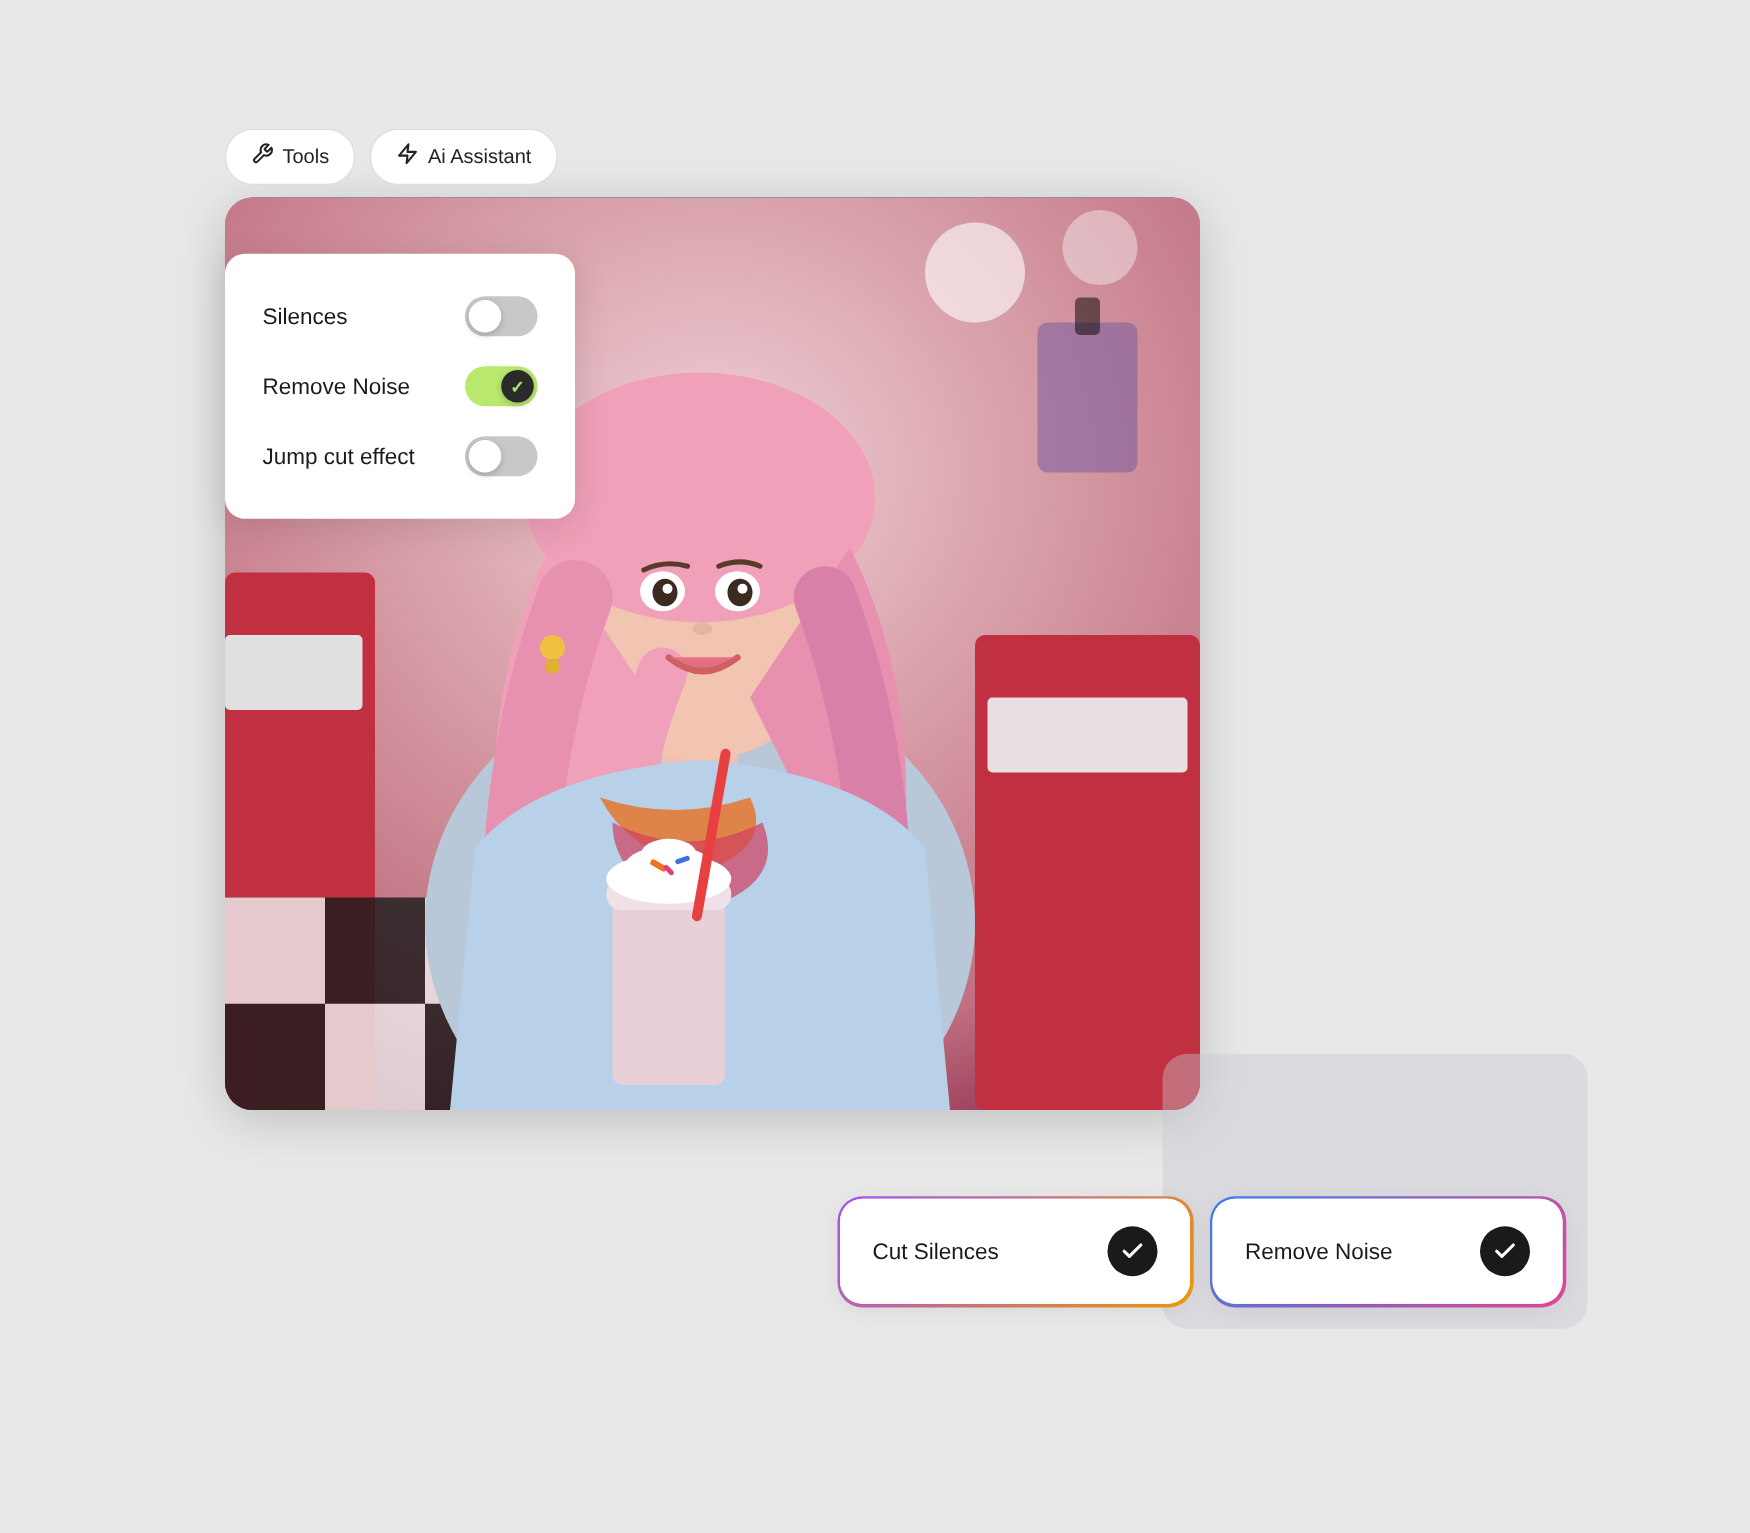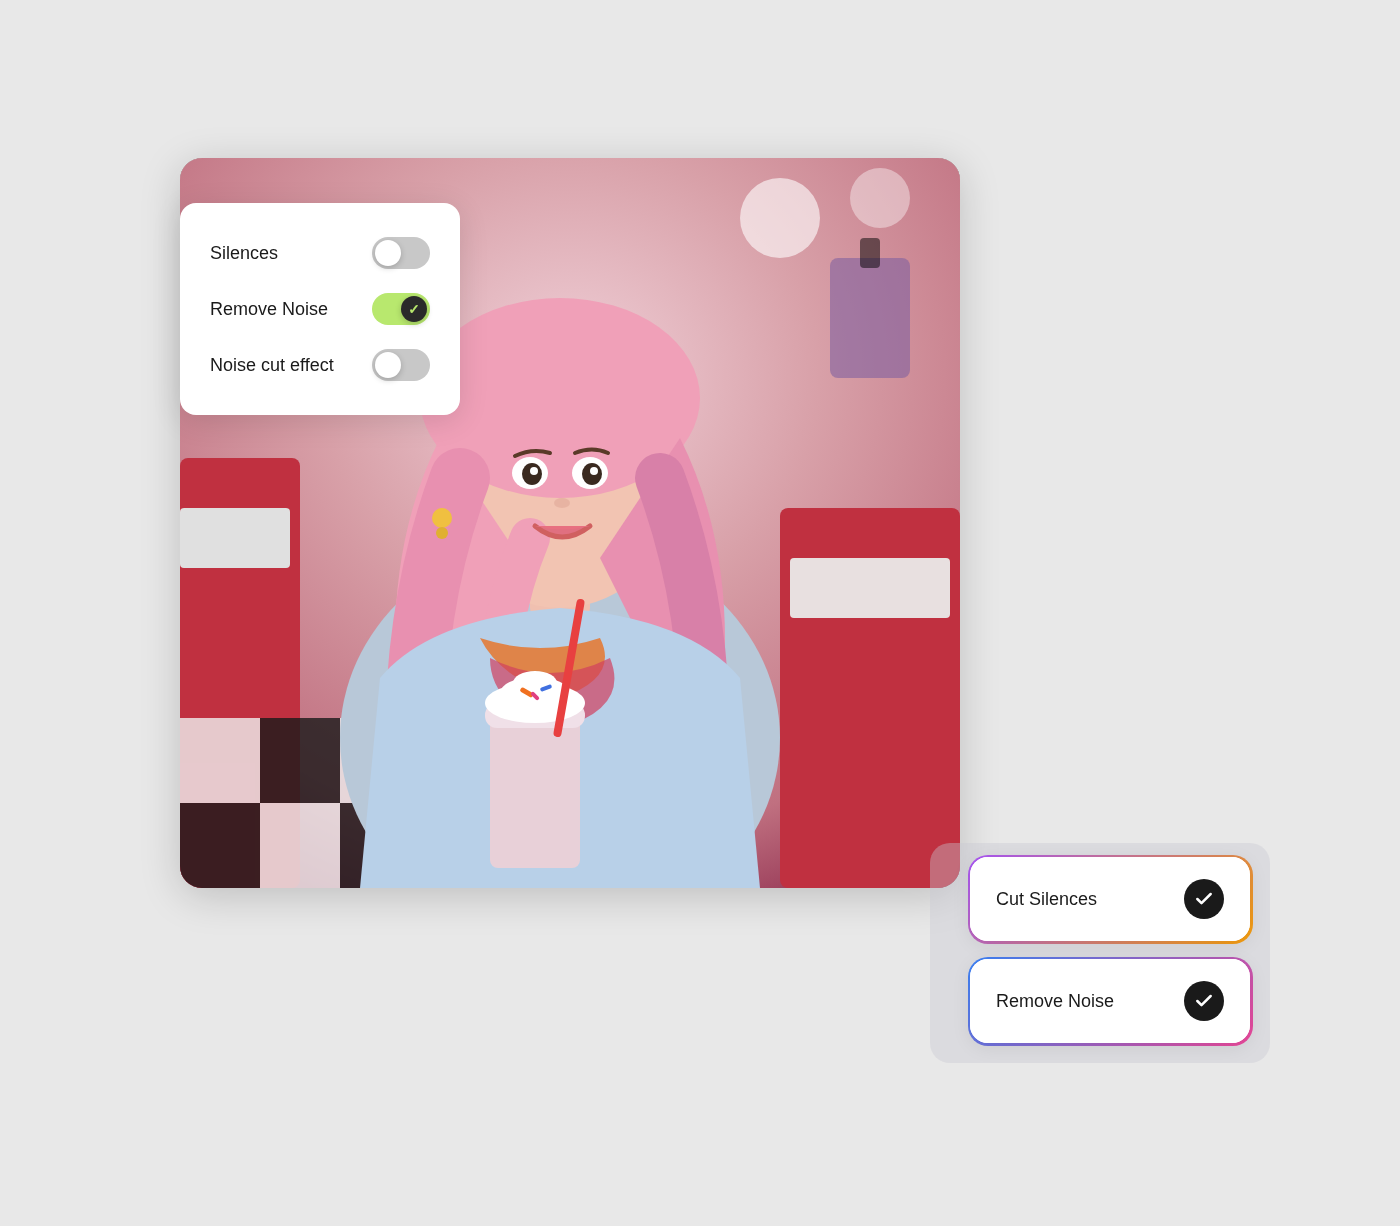--- a/index.html
+++ b/index.html
@@ -142,21 +142,21 @@
       font-size: 14px;
       font-weight: bold;
     }
 
     
     .cards-container {
       position: absolute;
       bottom: 80px;
       right: 0;
       display: flex;
-      flex-direction: column;
+      flex-direction: row;
       gap: 18px;
       z-index: 20;
     }
 
     .feature-card {
       background: #fff;
       border-radius: 18px;
       padding: 22px 26px;
       display: flex;
       align-items: center;
@@ -252,20 +252,38 @@
       background: rgba(200,200,210,0.4);
       border-radius: 20px;
       z-index: 5;
     }
   </style>
 </head>
 <body>
 
 <div class="main-container">
 
+  <div class="toolbar">
+    <button class="toolbar-btn">
+      <span class="btn-icon">
+        <svg width="18" height="18" viewBox="0 0 24 24" fill="none" stroke="#222" stroke-width="2.2" stroke-linecap="round" stroke-linejoin="round">
+          <path d="M14.7 6.3a1 1 0 0 0 0 1.4l1.6 1.6a1 1 0 0 0 1.4 0l3.77-3.77a6 6 0 0 1-7.94 7.94l-6.91 6.91a2.12 2.12 0 0 1-3-3l6.91-6.91a6 6 0 0 1 7.94-7.94l-3.76 3.76z"></path>
+        </svg>
+      </span>
+      <span>Tools</span>
+    </button>
+    <button class="toolbar-btn">
+      <span class="btn-icon">
+        <svg width="18" height="18" viewBox="0 0 24 24" fill="none" stroke="#222" stroke-width="2.2" stroke-linecap="round" stroke-linejoin="round">
+          <polygon points="13 2 3 14 12 14 11 22 21 10 12 10 13 2"></polygon>
+        </svg>
+      </span>
+      <span>Ai Assistant</span>
+    </button>
+  </div>
 
   <div class="video-card">
     <svg class="photo-svg" viewBox="0 0 780 730" xmlns="http://www.w3.org/2000/svg">
 
       <rect width="780" height="730" fill="#e8c8cc"></rect>
 
       <rect x="0" y="0" width="780" height="730" fill="url(#bg-grad)"></rect>
       <defs>
         <radialGradient id="bg-grad" cx="50%" cy="30%" r="80%">
           <stop offset="0%" stop-color="#f0d0d8"></stop>
@@ -356,21 +374,21 @@
     </div>
     <div class="toggle-row">
       <span>Remove Noise</span>
       <div class="toggle-switch on">
         <div class="toggle-knob">
           <span class="checkmark-icon">✓</span>
         </div>
       </div>
     </div>
     <div class="toggle-row">
-      <span>Noise cut effect</span>
+      <span>Jump cut effect</span>
       <div class="toggle-switch off">
         <div class="toggle-knob"></div>
       </div>
     </div>
   </div>
 
   <div class="shadow-panel"></div>
 
   <div class="cards-container">
 

